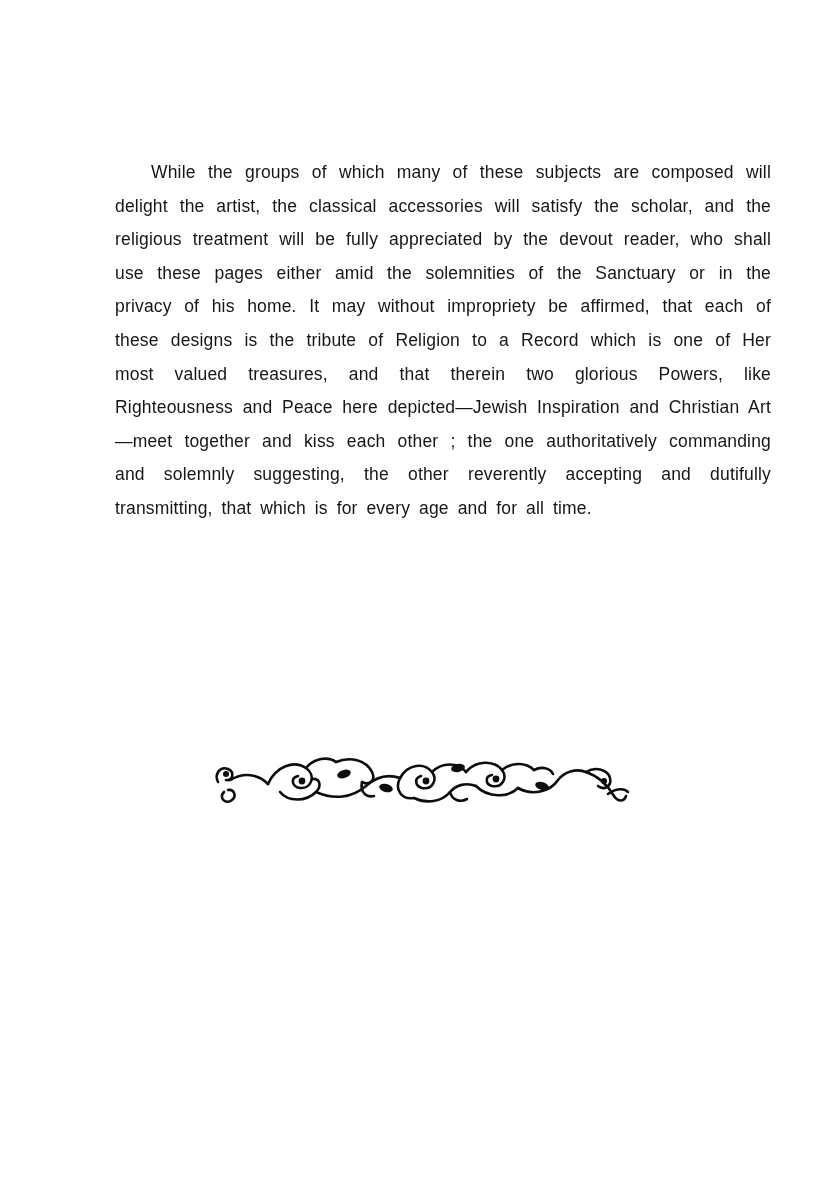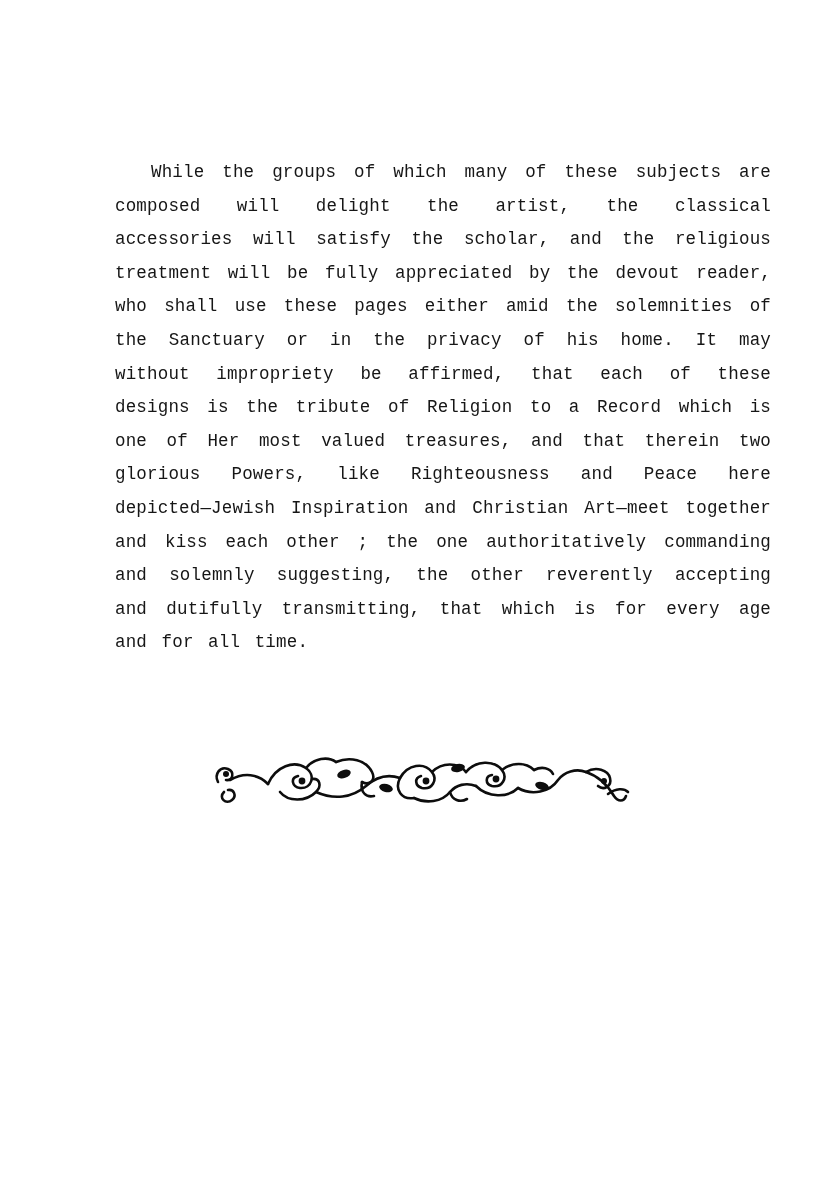--- a/index.html
+++ b/index.html
@@ -6,21 +6,21 @@
     margin: 0;
     padding: 0;
     background: #ffffff;
   }
   .page {
     position: relative;
     width: 840px;
     height: 1191px;
     background: #ffffff;
     overflow: hidden;
-    font-family: Liberation Mono, monospace;
+    font-family: Liberation Sans, sans-serif;
   }
   .body-text {
     position: absolute;
     top: 156px;
     left: 115px;
     width: 656px;
     margin: 0;
     font-size: 17.5px;
     line-height: 33.6px;
     color: #161616;

